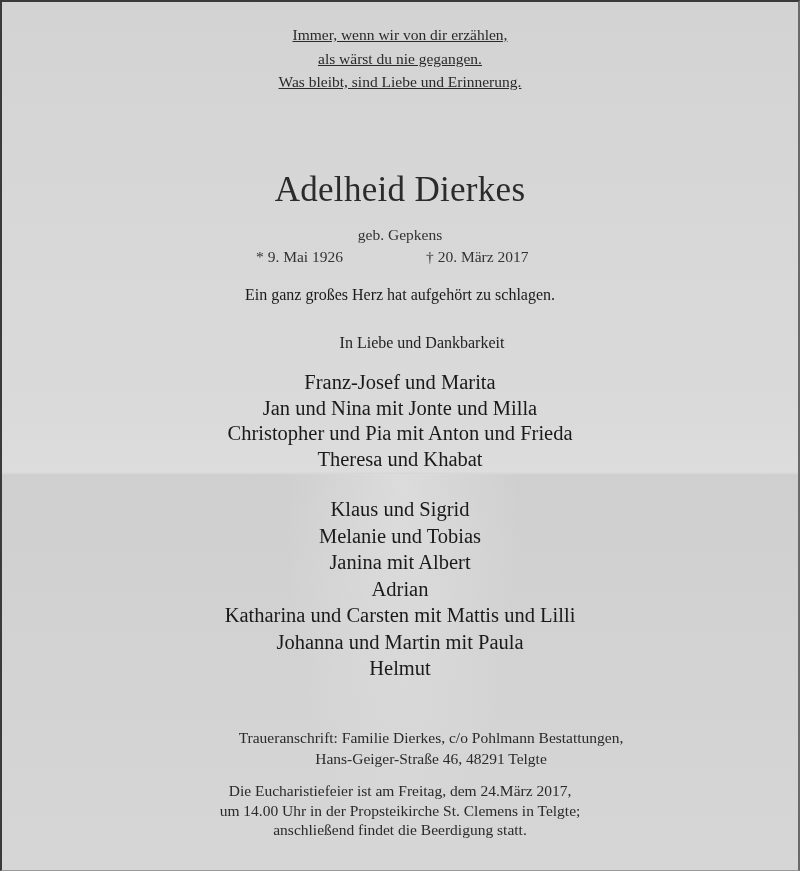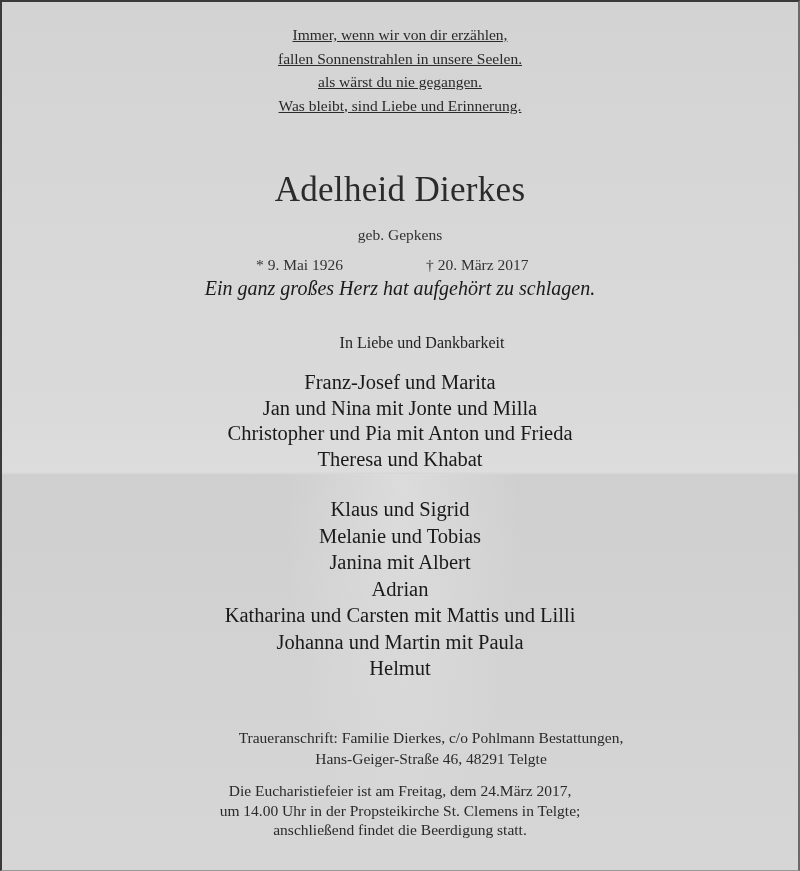--- a/index.html
+++ b/index.html
@@ -63,35 +63,34 @@
       color: #2b2b2b;
       letter-spacing: 0.3px;
     }
     .maiden {
       top: 223px;
       font-size: 15.5px;
       line-height: 20px;
       color: #333;
     }
     .dates {
-      top: 252px;
+      top: 244px;
       height: 22px;
       font-size: 15.5px;
       line-height: 22px;
       color: #333;
     }
     .dates .born { position: absolute; left: 254px; }
     .dates .died { position: absolute; left: 424px; }
 
     .motto {
-      top: 272px;
-      font-size: 20px;
+      top: 279px;
+      font-size: 16px;
       line-height: 28px;
       color: #1a1a1a;
-      font-style: italic;
     }
     .gratitude {
       top: 330px;
       font-size: 16px;
       line-height: 22px;
       color: #222;
       padding-left: 22px;
     }
     .family1 {
       top: 368px;
@@ -120,21 +119,20 @@
     }
   </style>
 </head>
 <body>
 
 <div class="card">
   <div class="reflection"></div>
 
   <div class="block poem">
     <div>Immer, wenn wir von dir erzählen,</div>
-    <div>fallen Sonnenstrahlen in unsere Seelen.</div>
     <div>als wärst du nie gegangen.</div>
     <div>Was bleibt, sind Liebe und Erinnerung.</div>
   </div>
 
   <div class="block name">Adelheid Dierkes</div>
   <div class="block maiden">geb. Gepkens</div>
 
   <div class="block dates">
     <span class="born">* 9. Mai 1926</span>
     <span class="died">† 20. März 2017</span>

